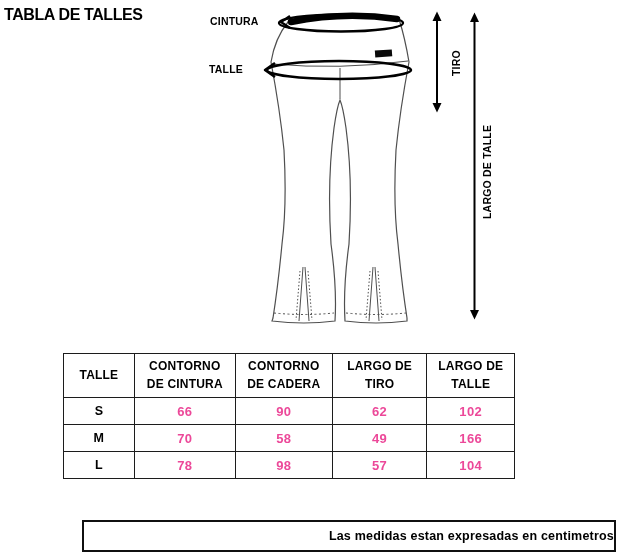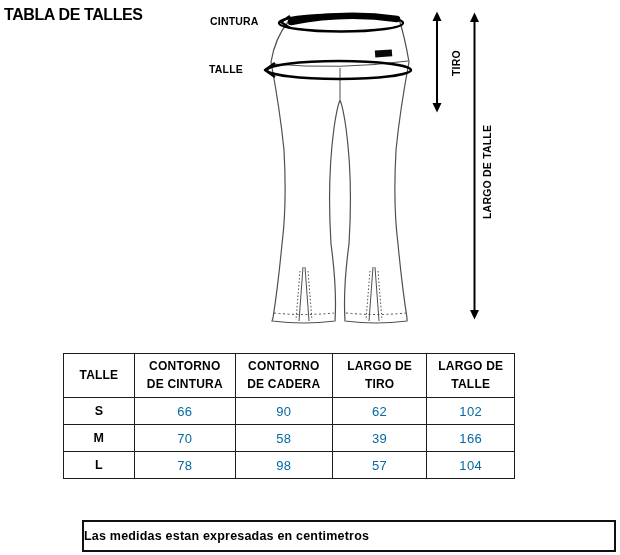--- a/index.html
+++ b/index.html
@@ -28,28 +28,28 @@
     position:absolute;left:63px;top:353px;width:452px;
     border-collapse:collapse;table-layout:fixed;
   }
   .size-table th,.size-table td{
     border:1.5px solid #1c1c1c;text-align:center;vertical-align:middle;padding:0;
   }
   .size-table th{
     height:43px;font-size:12px;font-weight:800;letter-spacing:0.2px;line-height:1.45;
   }
   .size-table td{
-    height:26px;font-size:13px;font-weight:400;color:#0369a1;letter-spacing:0.4px;
+    height:26px;font-size:13px;font-weight:700;color:#ec4899;letter-spacing:0.4px;
   }
   .size-table td.size-cell{font-weight:800;color:#000;font-size:12.5px;letter-spacing:0.2px;}
   .hdr-line2:empty{display:none;}
   .note-box{
     position:absolute;left:82px;top:520px;width:530px;height:28px;
     border:2.5px solid #101010;
-    display:flex;align-items:center;justify-content:flex-start;
+    display:flex;align-items:center;justify-content:flex-end;
     font-weight:800;font-size:12.5px;letter-spacing:0.2px;
   }
 </style>
 </head>
 <body>
 
 <div class="page-title">TABLA DE TALLES</div>
 
 <svg class="diagram-svg" width="620" height="340" viewBox="0 0 620 340" aria-hidden="true">
 
@@ -144,21 +144,21 @@
       <td class="size-cell">S</td>
       <td>66</td>
       <td>90</td>
       <td>62</td>
       <td>102</td>
     </tr>
     <tr>
       <td class="size-cell">M</td>
       <td>70</td>
       <td>58</td>
-      <td>39</td>
+      <td>49</td>
       <td>166</td>
     </tr>
     <tr>
       <td class="size-cell">L</td>
       <td>78</td>
       <td>98</td>
       <td>57</td>
       <td>104</td>
     </tr>
   </tbody>

